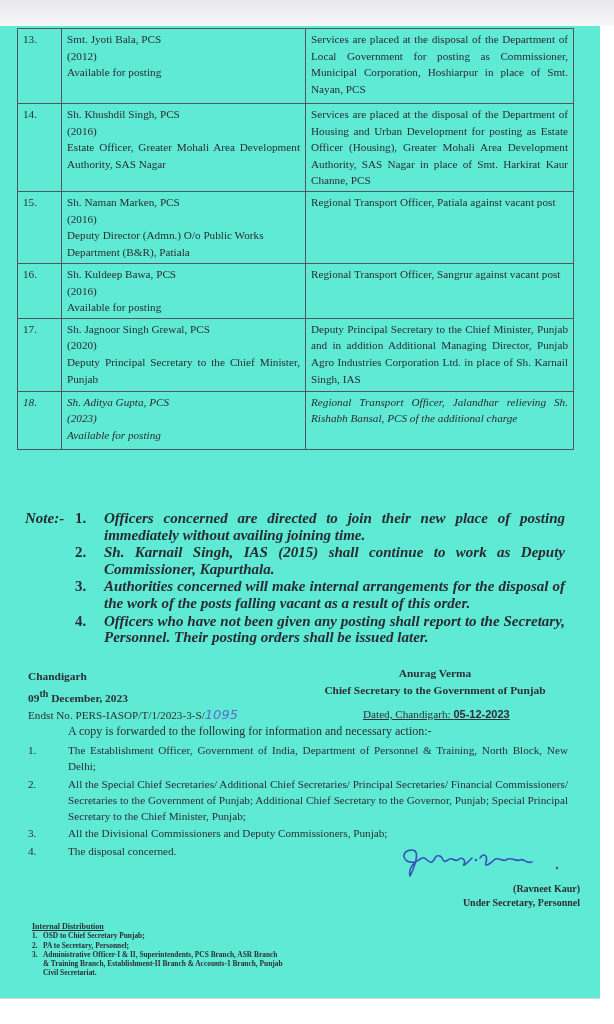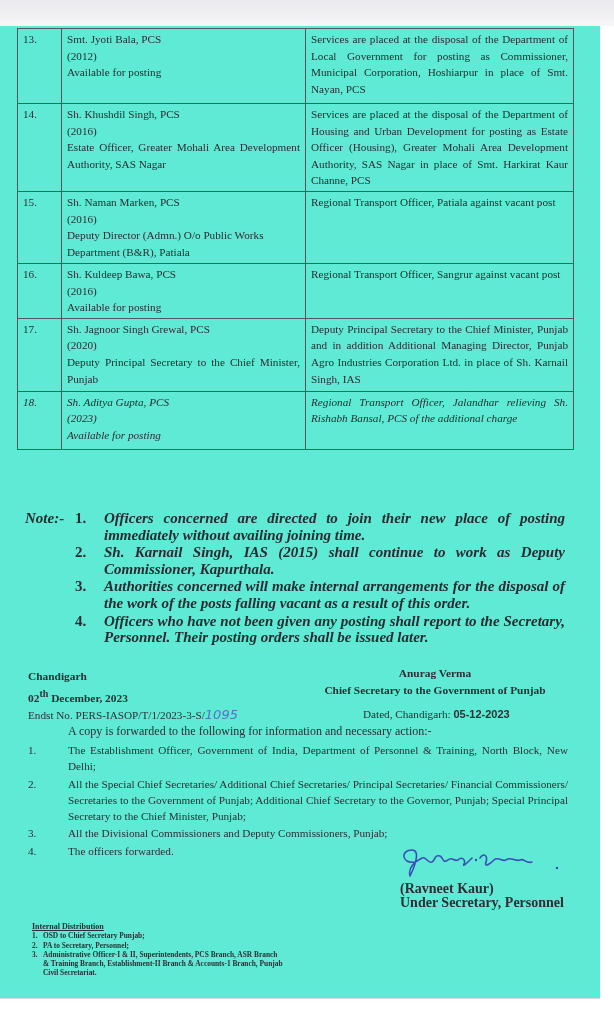--- a/index.html
+++ b/index.html
@@ -50,31 +50,31 @@
     font-size:15px; line-height:16.6px; color:#2a2a32;
   }
   .note-label { position:absolute; left:0; top:0; }
   .note-item { position:relative; margin-left:50px; padding-left:29px; margin-bottom:1px; }
   .note-item .num { position:absolute; left:0; top:0; font-style:normal; }
   .note-item .txt { display:block; text-align:justify; }
 
   .place { position:absolute; left:28px; top:668px; font-weight:bold; font-size:11.4px; line-height:17px; color:#2e2e36; }
   .signatory { position:absolute; left:300px; top:665px; width:270px; text-align:center; font-weight:bold; font-size:11.4px; line-height:17px; color:#2e2e36; }
   .endst { position:absolute; left:28px; top:706px; width:545px; font-size:11.2px; line-height:17px; color:#2e2e36; }
-  .endst .dated { position:absolute; left:335px; top:0; }
+  .endst .dated { position:absolute; left:335px; top:0;text-decoration:underline; }
   .endst .dated b { font-family:"Liberation Sans", sans-serif; font-size:11px; }
   .handno { color:#5a6fc8; font-family:"DejaVu Sans", sans-serif; font-size:13px; font-style:italic; }
   .forward { position:absolute; left:68px; top:724px; font-size:12px; color:#2e2e36; }
   .copylist { position:absolute; left:28px; top:742px; width:540px; font-size:11.2px; line-height:16.3px; color:#2e2e36; }
   .copy-item { position:relative; padding-left:40px; margin-bottom:1px; }
   .copy-item .num { position:absolute; left:0; top:0; }
   .copy-item .txt { display:block; text-align:justify; }
 
   .sig { position:absolute; left:392px; top:842px; width:200px; height:36px; }
-  .sig-block { position:absolute; left:400px; top:882px; width:180px; text-align:left; font-weight:bold; font-size:14px; line-height:14px; color:#2e2e36; }
+  .sig-block { position:absolute; left:400px; top:882px; width:180px; text-align:right; font-weight:bold; font-size:10px; line-height:14px; color:#2e2e36; }
 
   .internal { position:absolute; left:32px; top:922px; font-size:7.4px; line-height:9.3px; color:#2e2e36; font-weight:bold; }
   .internal .head { text-decoration:underline; font-size:8px; }
   .int-item { position:relative; padding-left:11px; width:240px; }
   .int-item .num { position:absolute; left:0; top:0; }
 </style>
 </head>
 <body>
 
 <div class="page">
@@ -154,21 +154,21 @@
       <span class="txt">Authorities concerned will make internal arrangements for the disposal of the work of the posts falling vacant as a result of this order.</span>
     </div>
     <div class="note-item">
       <span class="num">4.</span>
       <span class="txt">Officers who have not been given any posting shall report to the Secretary, Personnel. Their posting orders shall be issued later.</span>
     </div>
   </div>
 
   <div class="place">
     <span class="line">Chandigarh</span>
-    <span class="line"><span>02</span><sup style="font-size:10px">th</sup><span> December, 2023</span></span>
+    <span class="line"><span>09</span><sup style="font-size:10px">th</sup><span> December, 2023</span></span>
   </div>
 
   <div class="signatory">
     <span class="line">Anurag Verma</span>
     <span class="line">Chief Secretary to the Government of Punjab</span>
   </div>
 
   <div class="endst">
     <span>Endst No. PERS-IASOP/T/1/2023-3-S/</span><span class="handno">1095</span>
     <span class="dated"><span>Dated, Chandigarh: </span><b>05-12-2023</b></span>
@@ -184,21 +184,21 @@
     <div class="copy-item">
       <span class="num">2.</span>
       <span class="txt">All the Special Chief Secretaries/ Additional Chief Secretaries/ Principal Secretaries/ Financial Commissioners/ Secretaries to the Government of Punjab;  Additional Chief Secretary to the Governor, Punjab;  Special Principal Secretary to the Chief Minister, Punjab;</span>
     </div>
     <div class="copy-item">
       <span class="num">3.</span>
       <span class="txt">All the Divisional Commissioners and Deputy Commissioners, Punjab;</span>
     </div>
     <div class="copy-item">
       <span class="num">4.</span>
-      <span class="txt">The officers forwarded.</span>
+      <span class="txt">The disposal concerned.</span>
     </div>
   </div>
 
   <svg class="sig" viewBox="0 0 200 36">
     <path d="M22 20 C10 22 8 8 20 8 C28 8 24 22 18 34 M18 34 C16 26 22 20 30 16 C34 14 36 22 40 20 C44 18 42 12 48 14 C52 16 50 22 56 18 C60 14 62 20 66 18 C70 14 74 18 72 22 C70 26 76 20 80 16 M88 16 C92 10 96 14 94 20 C92 26 98 22 102 18 C106 14 110 20 114 18 C118 14 124 20 128 18 C132 16 134 22 140 20" fill="none" stroke="#3b4fb8" stroke-width="1.6" stroke-linecap="round"></path>
     <circle cx="84" cy="18" r="1.2" fill="#3b4fb8"></circle>
     <circle cx="165" cy="26" r="1.2" fill="#3b4fb8"></circle>
   </svg>
 
   <div class="sig-block">

